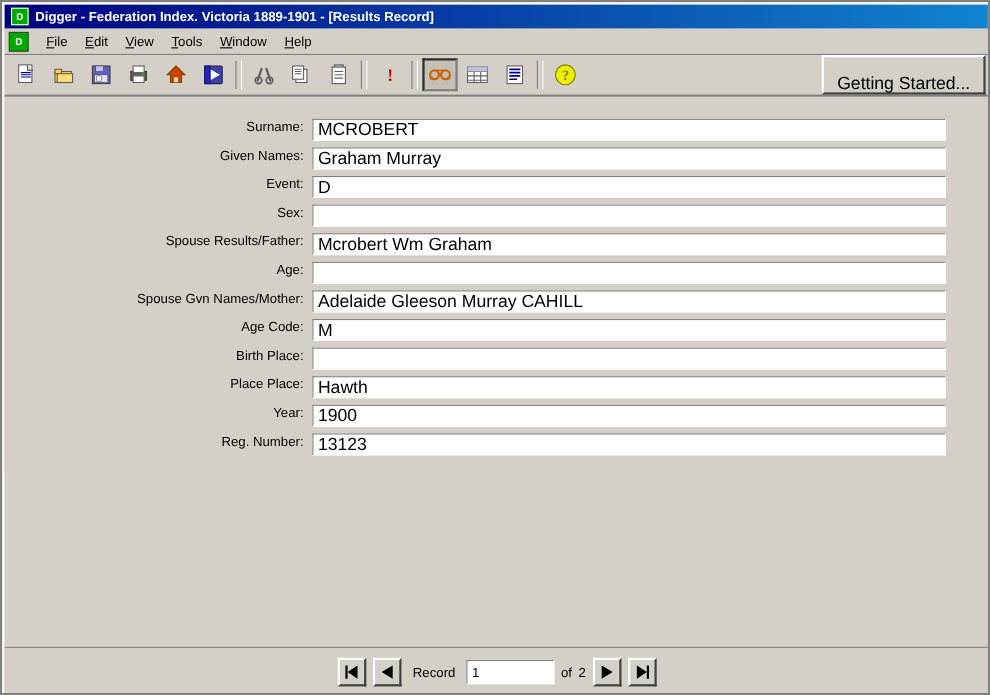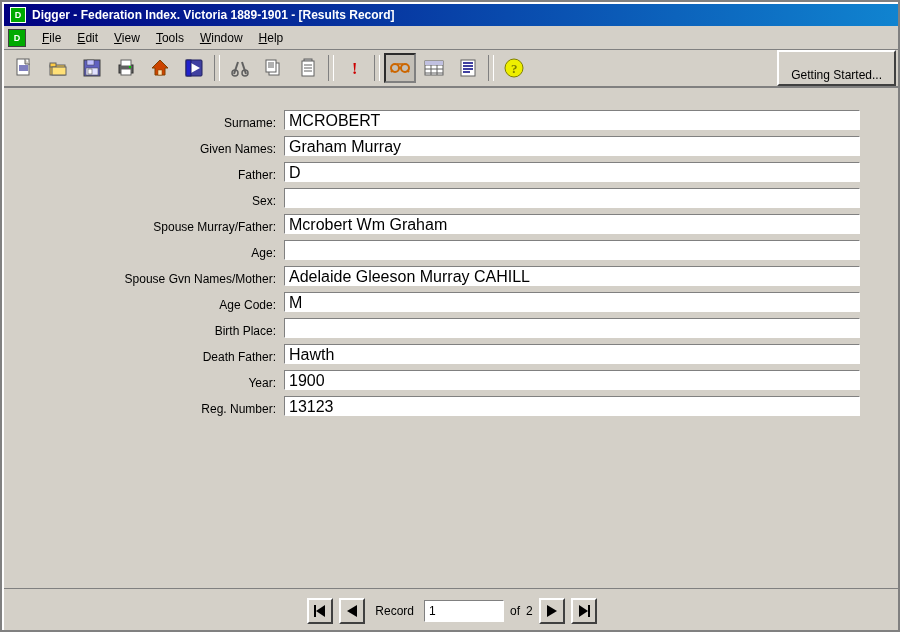--- a/index.html
+++ b/index.html
@@ -105,38 +105,38 @@
       background: #c4c0b8;
     }
     .getting-started-btn {
       margin-left: auto;
       padding: 16px 12px;
       background: #d4d0c8;
       border-top: 2px solid #ffffff;
       border-left: 2px solid #ffffff;
       border-right: 2px solid #404040;
       border-bottom: 2px solid #404040;
-      font-size: 12px;
+      font-size: 16px;
       cursor: pointer;
       white-space: nowrap;
       height: 28px;
     }
 
     
     .main-content {
       background: #d4d0c8;
       padding: 20px 40px 10px 40px;
       display: flex;
       flex-direction: column;
       gap: 0;
     }
 
     .field-row {
       display: flex;
-      align-items: flex-end;
+      align-items: flex-start;
       margin-bottom: 4px;
       min-height: 22px;
     }
     .field-label {
       text-align: right;
       width: 240px;
       padding-right: 8px;
       font-size: 12px;
       flex-shrink: 0;
     }
@@ -380,31 +380,31 @@
       <div class="field-label">Surname:</div>
       <div class="field-value">MCROBERT</div>
     </div>
 
     <div class="field-row">
       <div class="field-label">Given Names:</div>
       <div class="field-value">Graham Murray</div>
     </div>
 
     <div class="field-row">
-      <div class="field-label">Father:</div>
+      <div class="field-label">Event:</div>
       <div class="field-value">D</div>
     </div>
 
     <div class="field-row">
       <div class="field-label">Sex:</div>
       <div class="field-value"></div>
     </div>
 
     <div class="field-row">
-      <div class="field-label">Spouse Murray/Father:</div>
+      <div class="field-label">Spouse Results/Father:</div>
       <div class="field-value">Mcrobert Wm Graham</div>
     </div>
 
     <div class="field-row">
       <div class="field-label">Age:</div>
       <div class="field-value"></div>
     </div>
 
     <div class="field-row">
       <div class="field-label">Spouse Gvn Names/Mother:</div>
@@ -415,21 +415,21 @@
       <div class="field-label">Age Code:</div>
       <div class="field-value">M</div>
     </div>
 
     <div class="field-row">
       <div class="field-label">Birth Place:</div>
       <div class="field-value"></div>
     </div>
 
     <div class="field-row">
-      <div class="field-label">Death Father:</div>
+      <div class="field-label">Place Place:</div>
       <div class="field-value">Hawth</div>
     </div>
 
     <div class="field-row">
       <div class="field-label">Year:</div>
       <div class="field-value">1900</div>
     </div>
 
     <div class="field-row">
       <div class="field-label">Reg. Number:</div>

